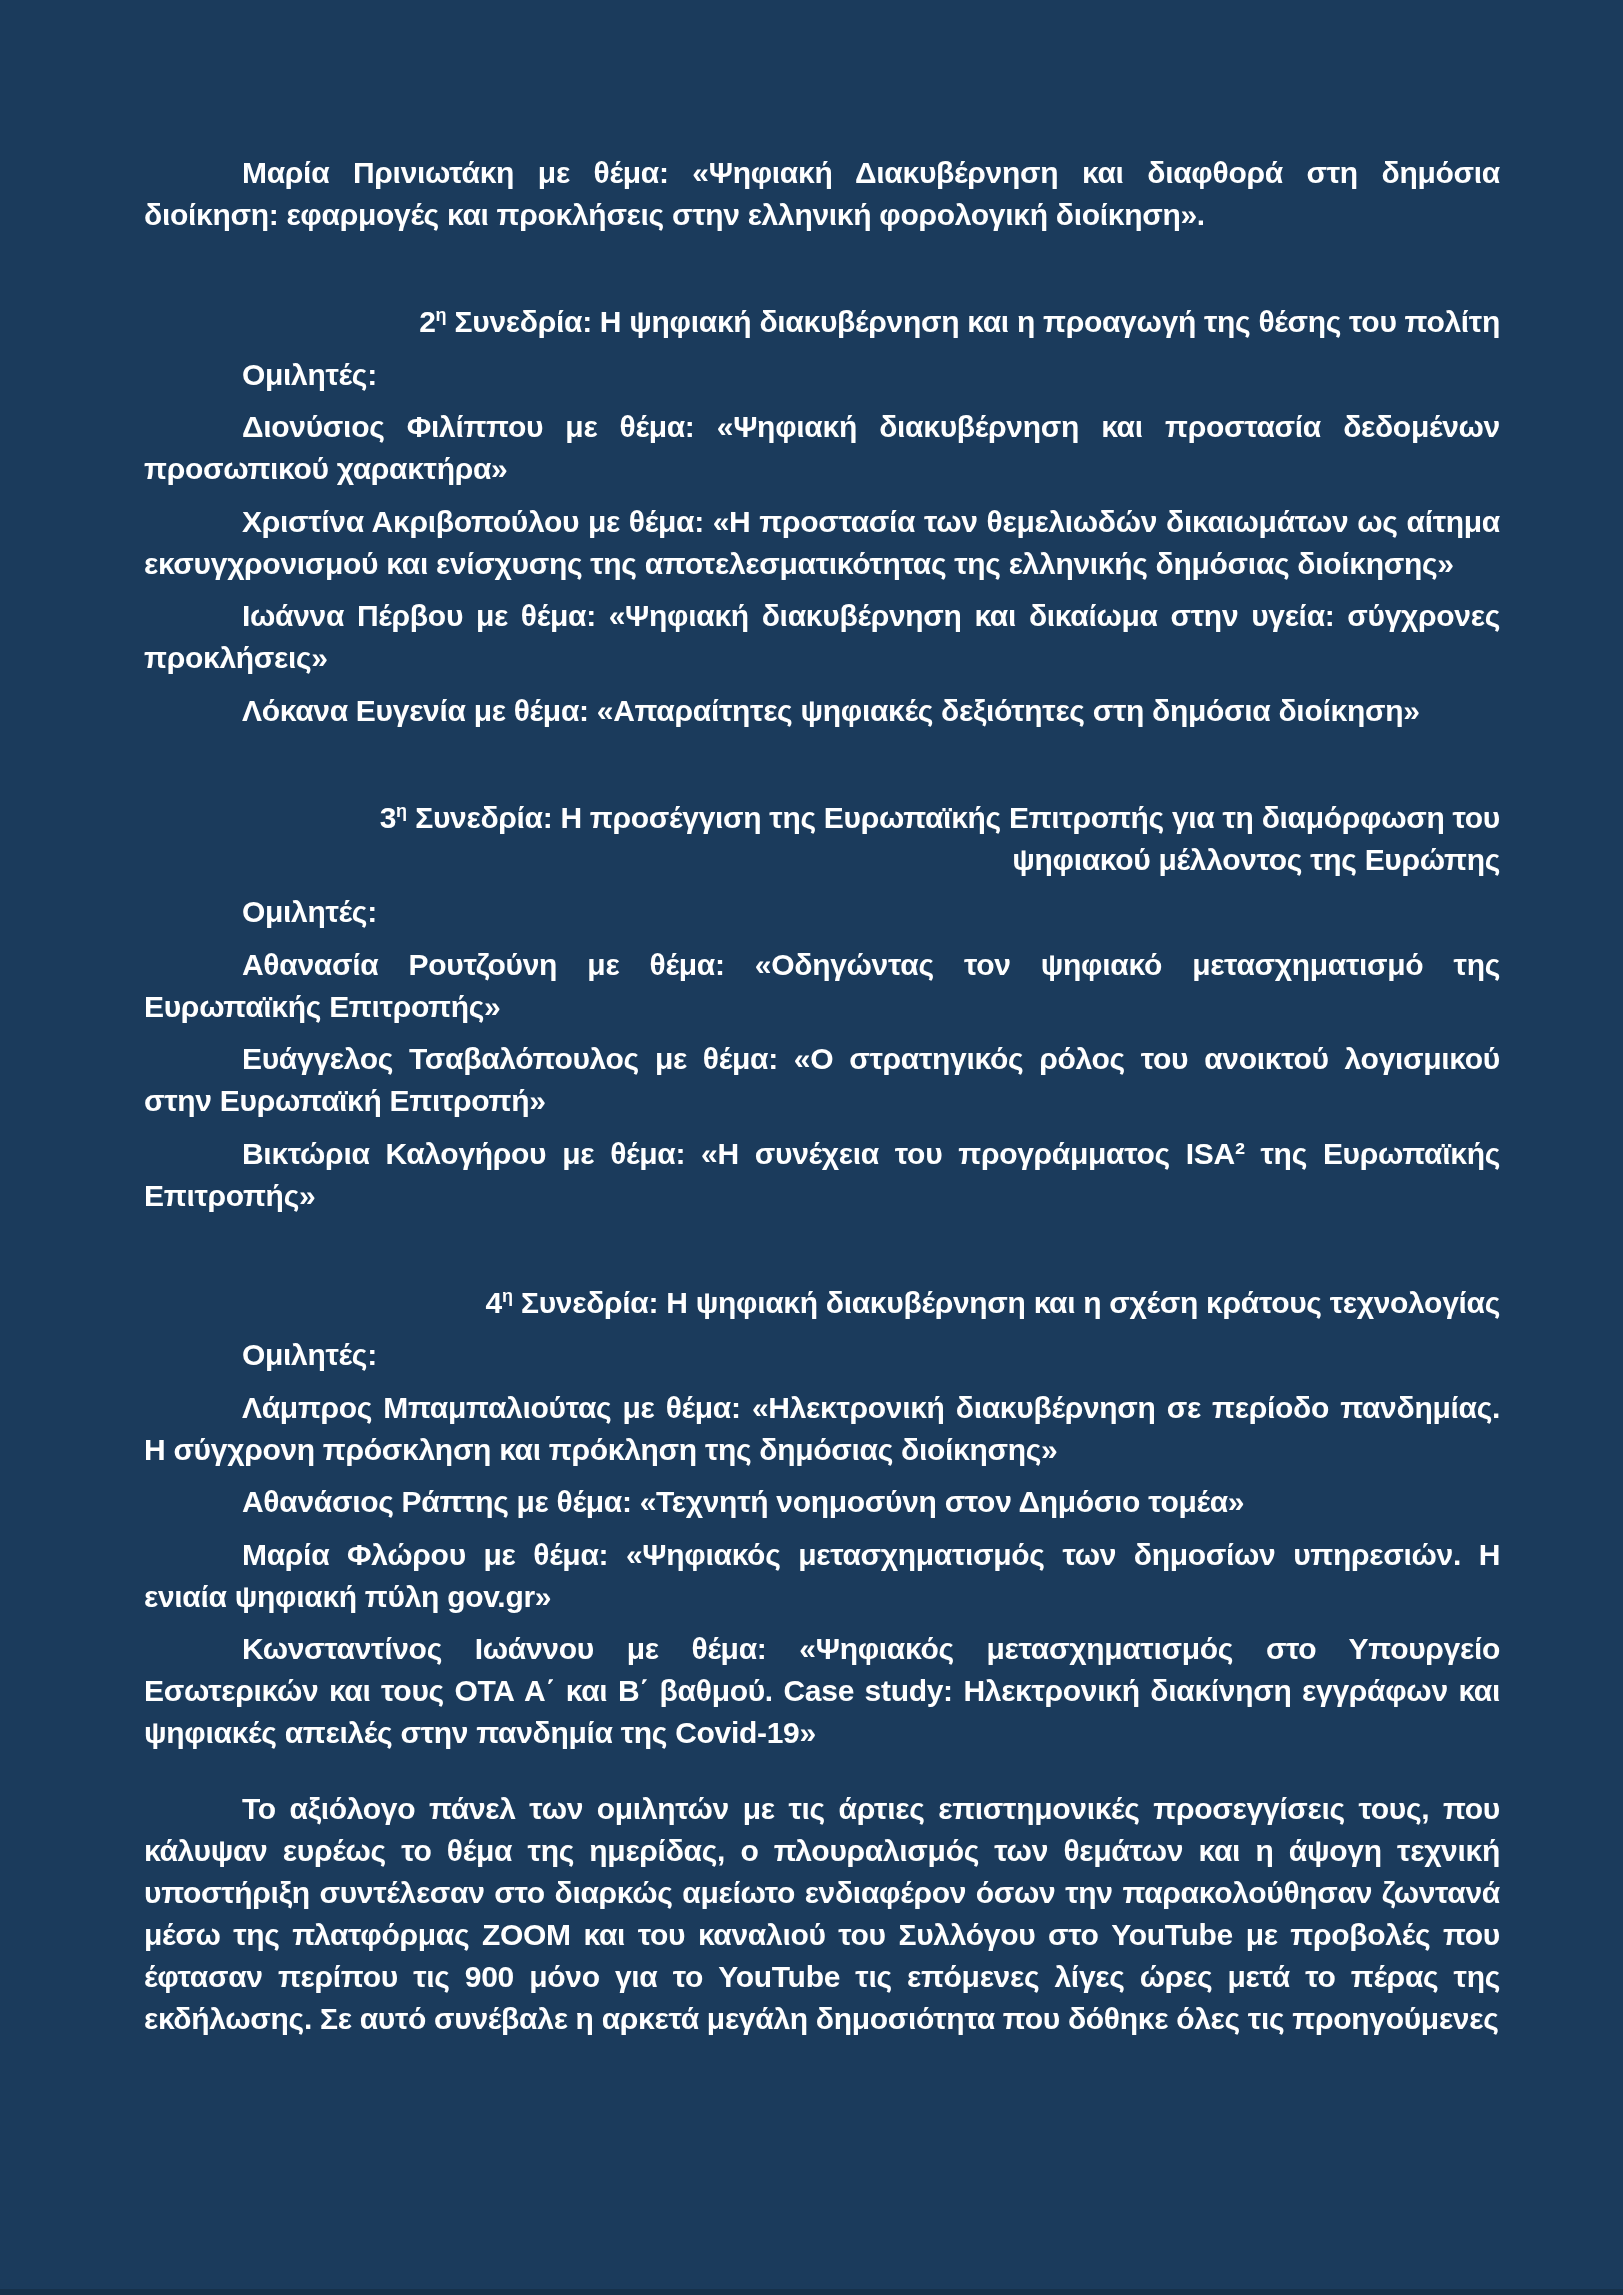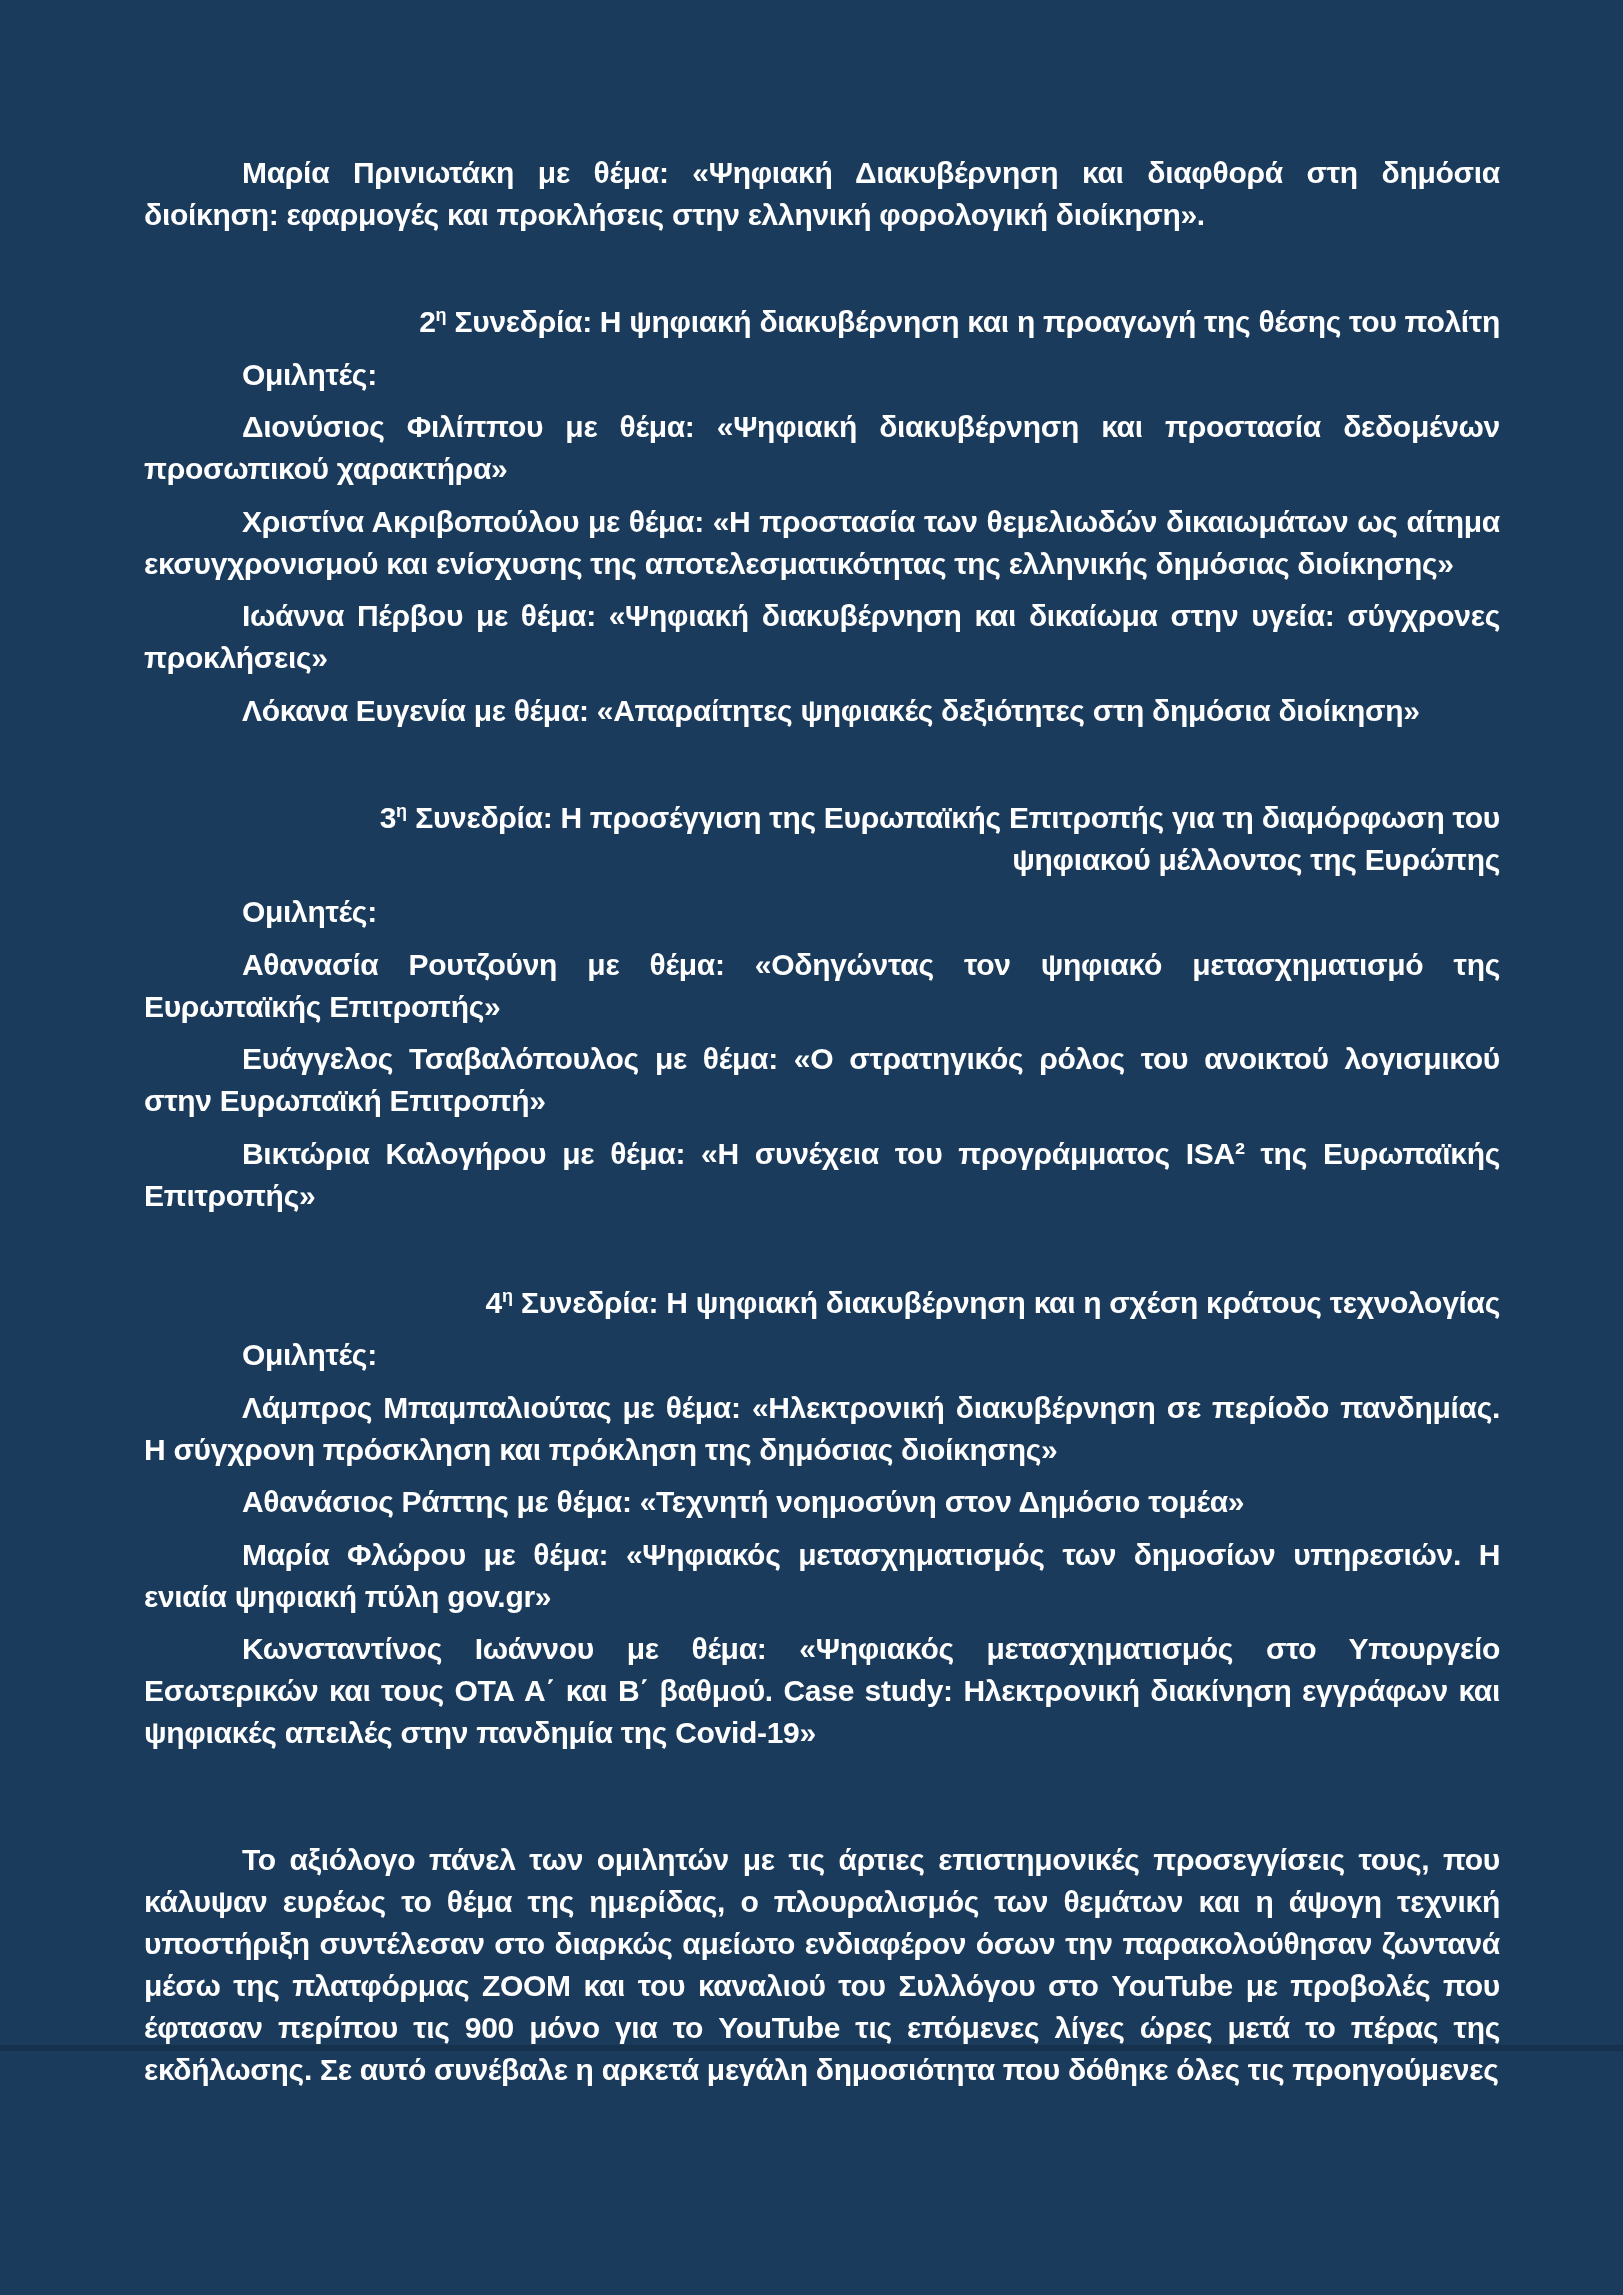--- a/index.html
+++ b/index.html
@@ -9,41 +9,41 @@
   body {
     width: 1623px;
     height: 2295px;
     background: #1b3b5c;
     overflow: hidden;
   }
   .page {
     position: relative;
     box-sizing: border-box;
     width: 1623px;
-    height: 2051px;
+    height: 2295px;
     padding: 152px 123px 0 144px;
     font-family: "Liberation Sans", sans-serif;
     font-weight: bold;
     color: #ffffff;
   }
   .page p {
     margin: 0 0 10.5px 0;
     font-size: 30px;
     line-height: 42px;
     text-align: justify;
     text-indent: 98px;
     letter-spacing: -0.3px;
     hyphens: none;
   }
   p.session-heading {
     text-align: right;
     margin: 65px 0 10.5px 0;
   }
   p.closing {
-    margin-top: 85px;
+    margin-top: 34px;
   }
   .heading-title-rest {
     margin-left: 0.28em;
   }
   sup.ordinal-suffix {
     font-size: 60%;
     line-height: 0;
     vertical-align: super;
   }
   .bottom-edge {

